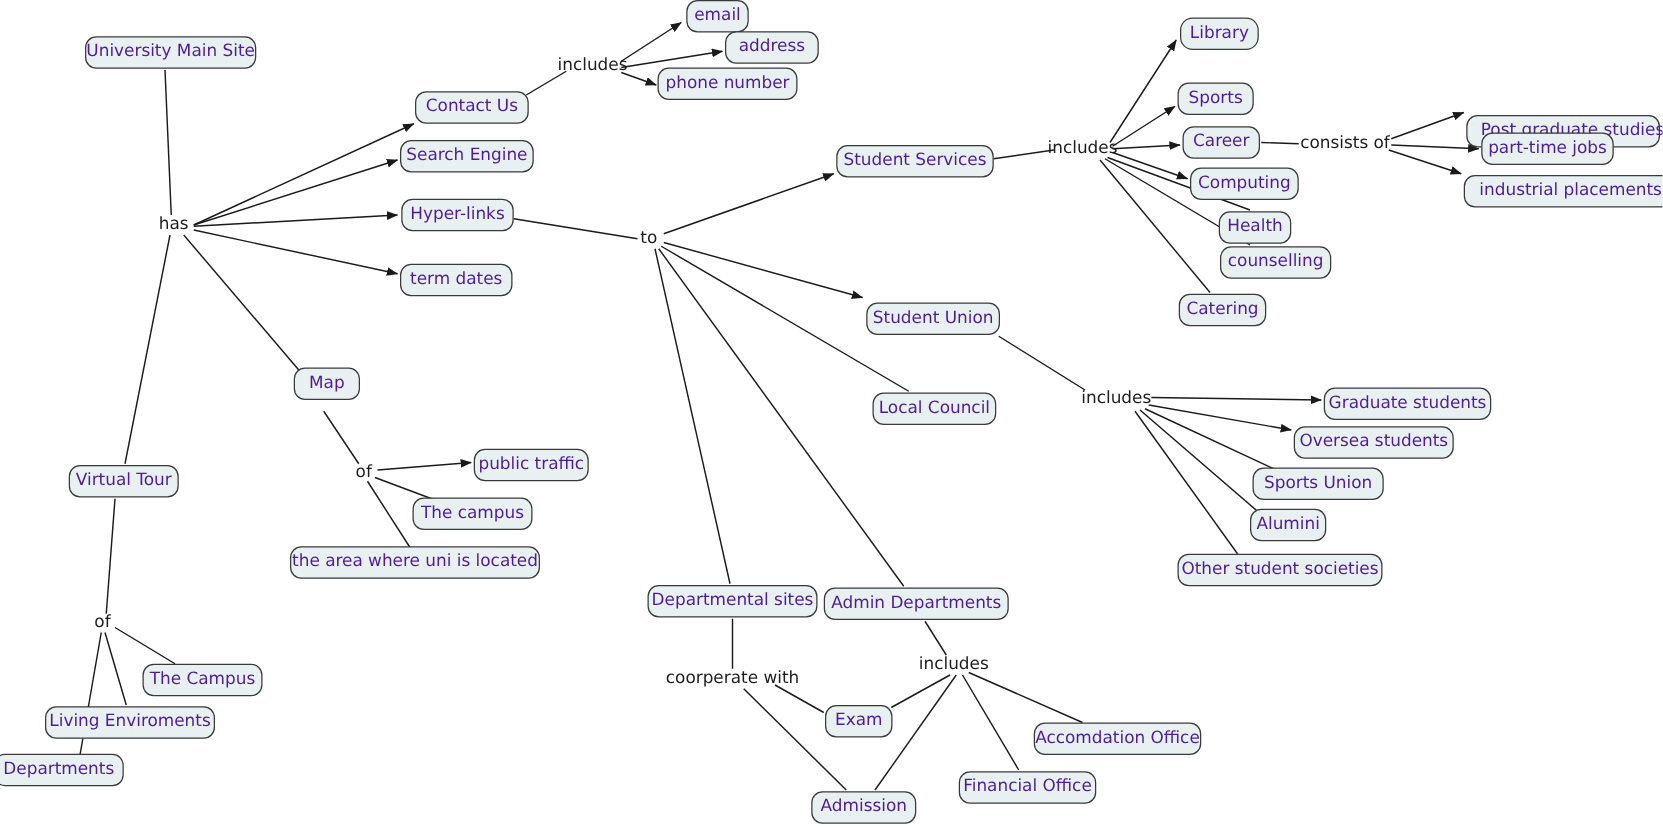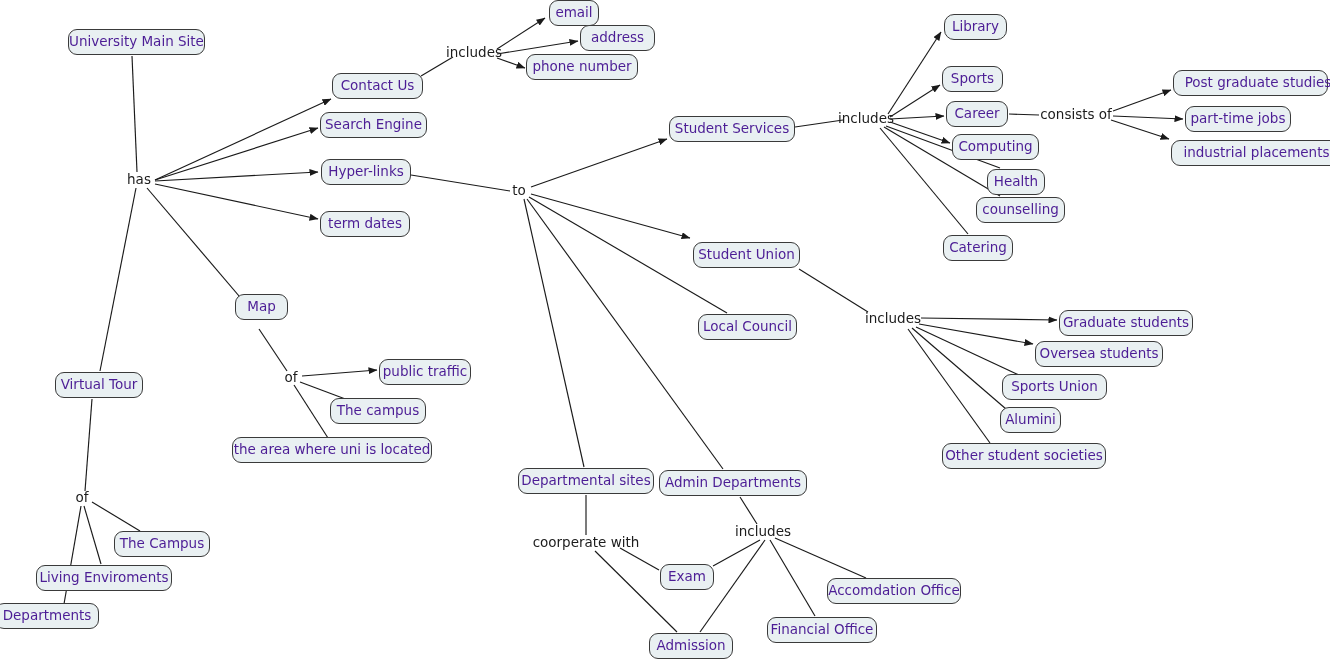--- a/index.html
+++ b/index.html
@@ -182,30 +182,30 @@
       </div>
       <div class="node" style="left: 942px; top: 66px; width: 61px;">
         <span>Sports</span>
       </div>
       <div class="node" style="left: 946px; top: 101px; width: 62px;">
         <span>Career</span>
       </div>
       <div class="node" style="left: 952px; top: 134px; width: 87px;">
         <span>Computing</span>
       </div>
-      <div class="node" style="left: 975px; top: 169px; width: 58px; margin-left: 12px;">
+      <div class="node" style="left: 975px; top: 169px; width: 58px;">
         <span>Health</span>
       </div>
       <div class="node" style="left: 976px; top: 197px; width: 89px;">
         <span>counselling</span>
       </div>
       <div class="node" style="left: 943px; top: 235px; width: 70px;">
         <span>Catering</span>
       </div>
-      <div class="node" style="left: 1173px; top: 70px; width: 155px; padding-left: 24px;">
+      <div class="node" style="left: 1173px; top: 92px; width: 155px; padding-left: 24px;">
         <span>Post graduate studies</span>
       </div>
       <div class="node" style="left: 1185px; top: 106px; width: 106px;">
         <span>part-time jobs</span>
       </div>
       <div class="node" style="left: 1171px; top: 140px; width: 171px;">
         <span>industrial placements</span>
       </div>
       <div class="node" style="left: 1059px; top: 310px; width: 134px;">
         <span>Graduate students</span>

